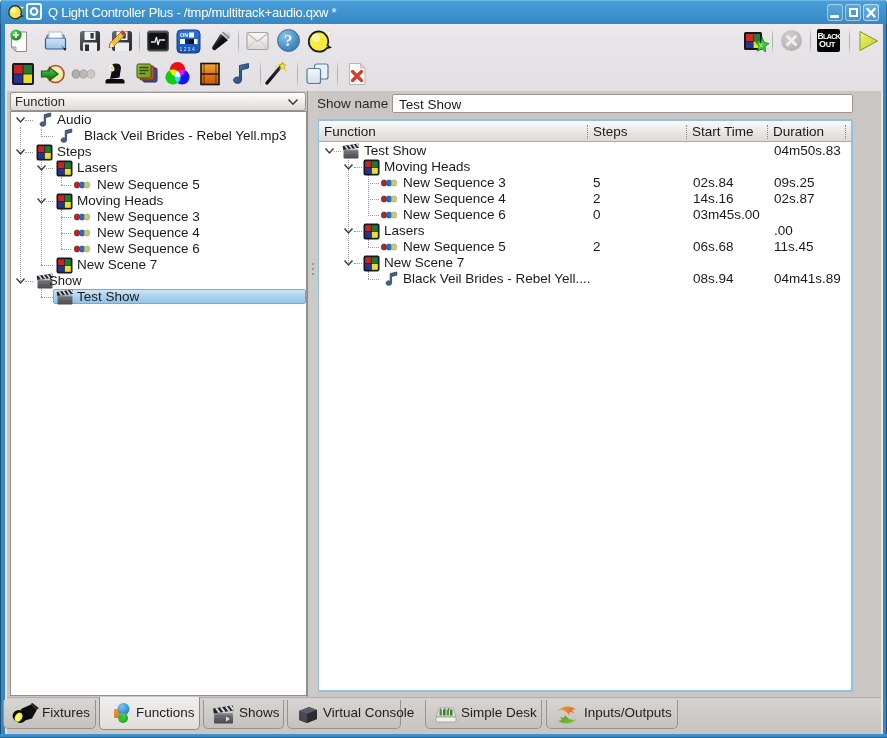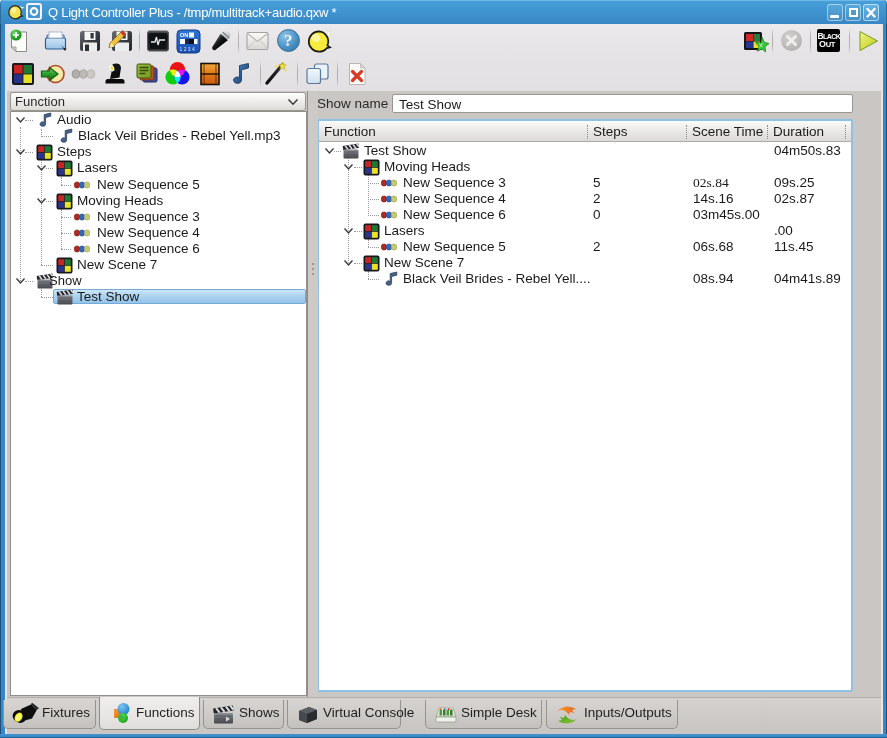--- a/index.html
+++ b/index.html
@@ -429,21 +429,21 @@
     <path d="M1.5 1.5 L5.5 6 L9.5 1.5" fill="none" stroke="#3c3c3c" stroke-width="1.4"></path>
   </svg>
 
 <div class="abs" style="left:38px;top:112px;"><svg width="16" height="16" viewBox="0 0 16 16">
       <path d="M6.2 2.6 l6.6-1.6 v3.2 l-5.2 1.3 v6.7 a2.8 2.2 0 1 1 -1.4 -2 z" fill="#44628c" stroke="#24364e" stroke-width="0.7"></path>
     </svg></div>
 <div class="abs trw" style="left:57px;top:112px;height:16px;line-height:16px;font-size:13.5px;white-space:nowrap;">Audio</div>
 <div class="abs" style="left:59px;top:128px;"><svg width="16" height="16" viewBox="0 0 16 16">
       <path d="M6.2 2.6 l6.6-1.6 v3.2 l-5.2 1.3 v6.7 a2.8 2.2 0 1 1 -1.4 -2 z" fill="#44628c" stroke="#24364e" stroke-width="0.7"></path>
     </svg></div>
-<div class="abs trw" style="left:78px;top:128px;height:16px;line-height:16px;font-size:13.5px;white-space:nowrap;">Black Veil Brides - Rebel Yell.mp3</div>
+<div class="abs trw" style="left:84px;top:128px;height:16px;line-height:16px;font-size:13.5px;white-space:nowrap;">Black Veil Brides - Rebel Yell.mp3</div>
 <div class="abs" style="left:36px;top:144px;"><svg width="17" height="17" viewBox="0 0 17 17">
       <rect x="0.5" y="0.5" width="16" height="16" rx="2" fill="#17191d"></rect>
       <rect x="2.2" y="2.2" width="6" height="6" fill="#c92525"></rect>
       <rect x="8.8" y="2.2" width="6" height="6" fill="#1e7a32"></rect>
       <rect x="2.2" y="8.8" width="6" height="6" fill="#2a3490"></rect>
       <rect x="8.8" y="8.8" width="6" height="6" fill="#e8e326"></rect>
     </svg></div>
 <div class="abs trw" style="left:57px;top:144px;height:16px;line-height:16px;font-size:13.5px;white-space:nowrap;">Steps</div>
 <div class="abs" style="left:56px;top:160px;"><svg width="17" height="17" viewBox="0 0 17 17">
       <rect x="0.5" y="0.5" width="16" height="16" rx="2" fill="#17191d"></rect>
@@ -526,21 +526,21 @@
     </svg></div>
 <div class="abs trw" style="left:77px;top:289px;height:16px;line-height:16px;font-size:13.5px;white-space:nowrap;">Test Show</div>
 <div id="showname-label">Show name</div>
 <div id="showname-input">
     <span>Test Show</span>
   </div>
 <div id="table"></div>
 <div class="abs" style="left:319px;top:121px;width:532px;height:21px;background:linear-gradient(180deg,#fbfbfa 0,#ebe9e7 50%,#dcdad7 100%);border-bottom:1px solid #aeaba7;"></div>
 <div class="abs trw" style="left:324px;top:124px;font-size:13.5px;">Function</div>
 <div class="abs trw" style="left:593px;top:124px;font-size:13.5px;">Steps</div>
-<div class="abs trw" style="left:692px;top:124px;font-size:13.5px;">Scene Time</div>
+<div class="abs trw" style="left:692px;top:124px;font-size:13.5px;">Start Time</div>
 <div class="abs trw" style="left:773px;top:124px;font-size:13.5px;">Duration</div>
 <div class="hsep" style="left:587px;top:125px;"></div>
 <div class="hsep" style="left:686px;top:125px;"></div>
 <div class="hsep" style="left:767px;top:125px;"></div>
 <div class="hsep" style="left:845px;top:125px;"></div>
 
 <div class="vline" style="left:348px;top:158px;height:105px;"></div>
 <div class="vline" style="left:368px;top:175px;height:41px;"></div>
 <div class="vline" style="left:368px;top:239px;height:8px;"></div>
 <div class="vline" style="left:368px;top:271px;height:8px;"></div>
@@ -591,21 +591,21 @@
       <rect x="8.8" y="8.8" width="6" height="6" fill="#e8e326"></rect>
     </svg></div>
 <div class="abs trw" style="left:384px;top:159px;font-size:13.5px;">Moving Heads</div>
 <div class="abs" style="left:381px;top:175px;"><svg width="16" height="16" viewBox="0 0 16 16">
       <ellipse cx="3" cy="8" rx="2.8" ry="3.1" fill="#b5281e" stroke="#801812" stroke-width="0.6"></ellipse>
       <ellipse cx="8" cy="8" rx="2.8" ry="3.1" fill="#2e68c0" stroke="#1c4a90" stroke-width="0.6"></ellipse>
       <ellipse cx="13" cy="8" rx="2.8" ry="3.1" fill="#c5ca74" stroke="#9aa050" stroke-width="0.6"></ellipse>
     </svg></div>
 <div class="abs trw" style="left:403px;top:175px;font-size:13.5px;">New Sequence 3</div>
 <div class="abs trw" style="left:593px;top:175px;font-size:13.5px;">5</div>
-<div class="abs trw" style="left:693px;top:175px;font-size:13.5px;font-family:Liberation Serif, serif;">02s.84</div>
+<div class="abs trw" style="left:693px;top:175px;font-size:13.5px;">02s.84</div>
 <div class="abs trw" style="left:774px;top:175px;font-size:13.5px;">09s.25</div>
 <div class="abs" style="left:381px;top:191px;"><svg width="16" height="16" viewBox="0 0 16 16">
       <ellipse cx="3" cy="8" rx="2.8" ry="3.1" fill="#b5281e" stroke="#801812" stroke-width="0.6"></ellipse>
       <ellipse cx="8" cy="8" rx="2.8" ry="3.1" fill="#2e68c0" stroke="#1c4a90" stroke-width="0.6"></ellipse>
       <ellipse cx="13" cy="8" rx="2.8" ry="3.1" fill="#c5ca74" stroke="#9aa050" stroke-width="0.6"></ellipse>
     </svg></div>
 <div class="abs trw" style="left:403px;top:191px;font-size:13.5px;">New Sequence 4</div>
 <div class="abs trw" style="left:593px;top:191px;font-size:13.5px;">2</div>
 <div class="abs trw" style="left:693px;top:191px;font-size:13.5px;">14s.16</div>
 <div class="abs trw" style="left:774px;top:191px;font-size:13.5px;">02s.87</div>

